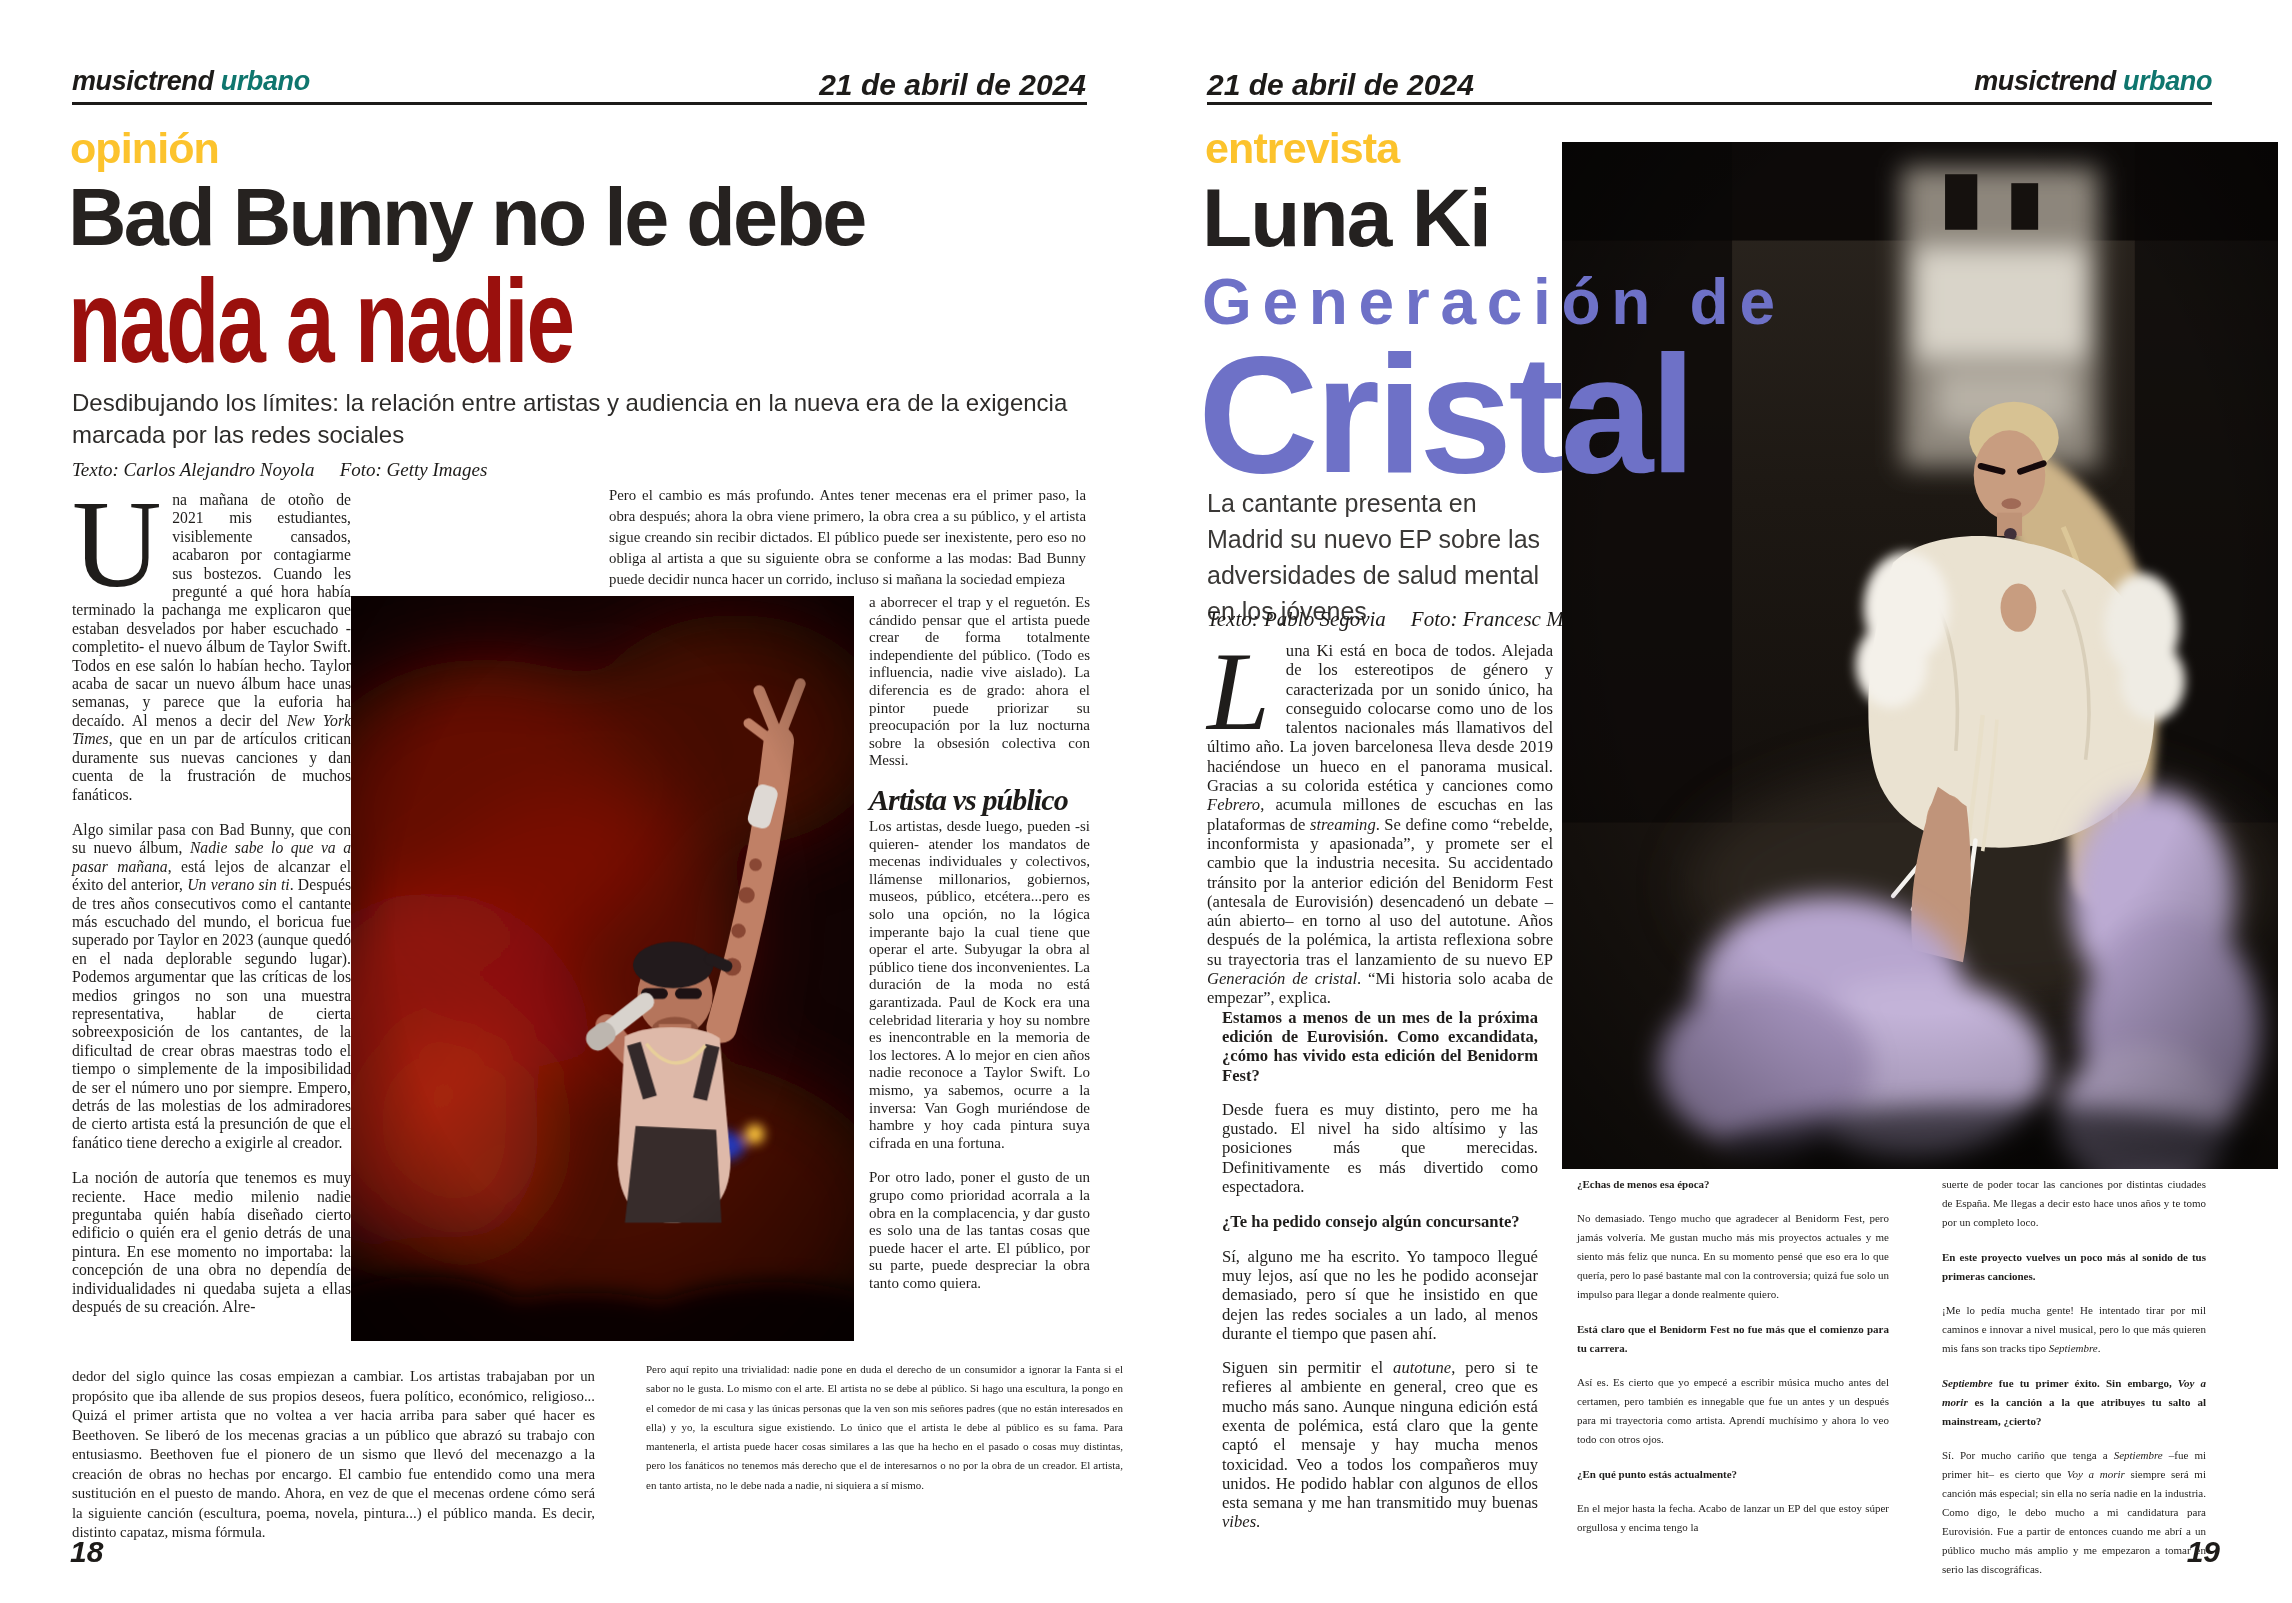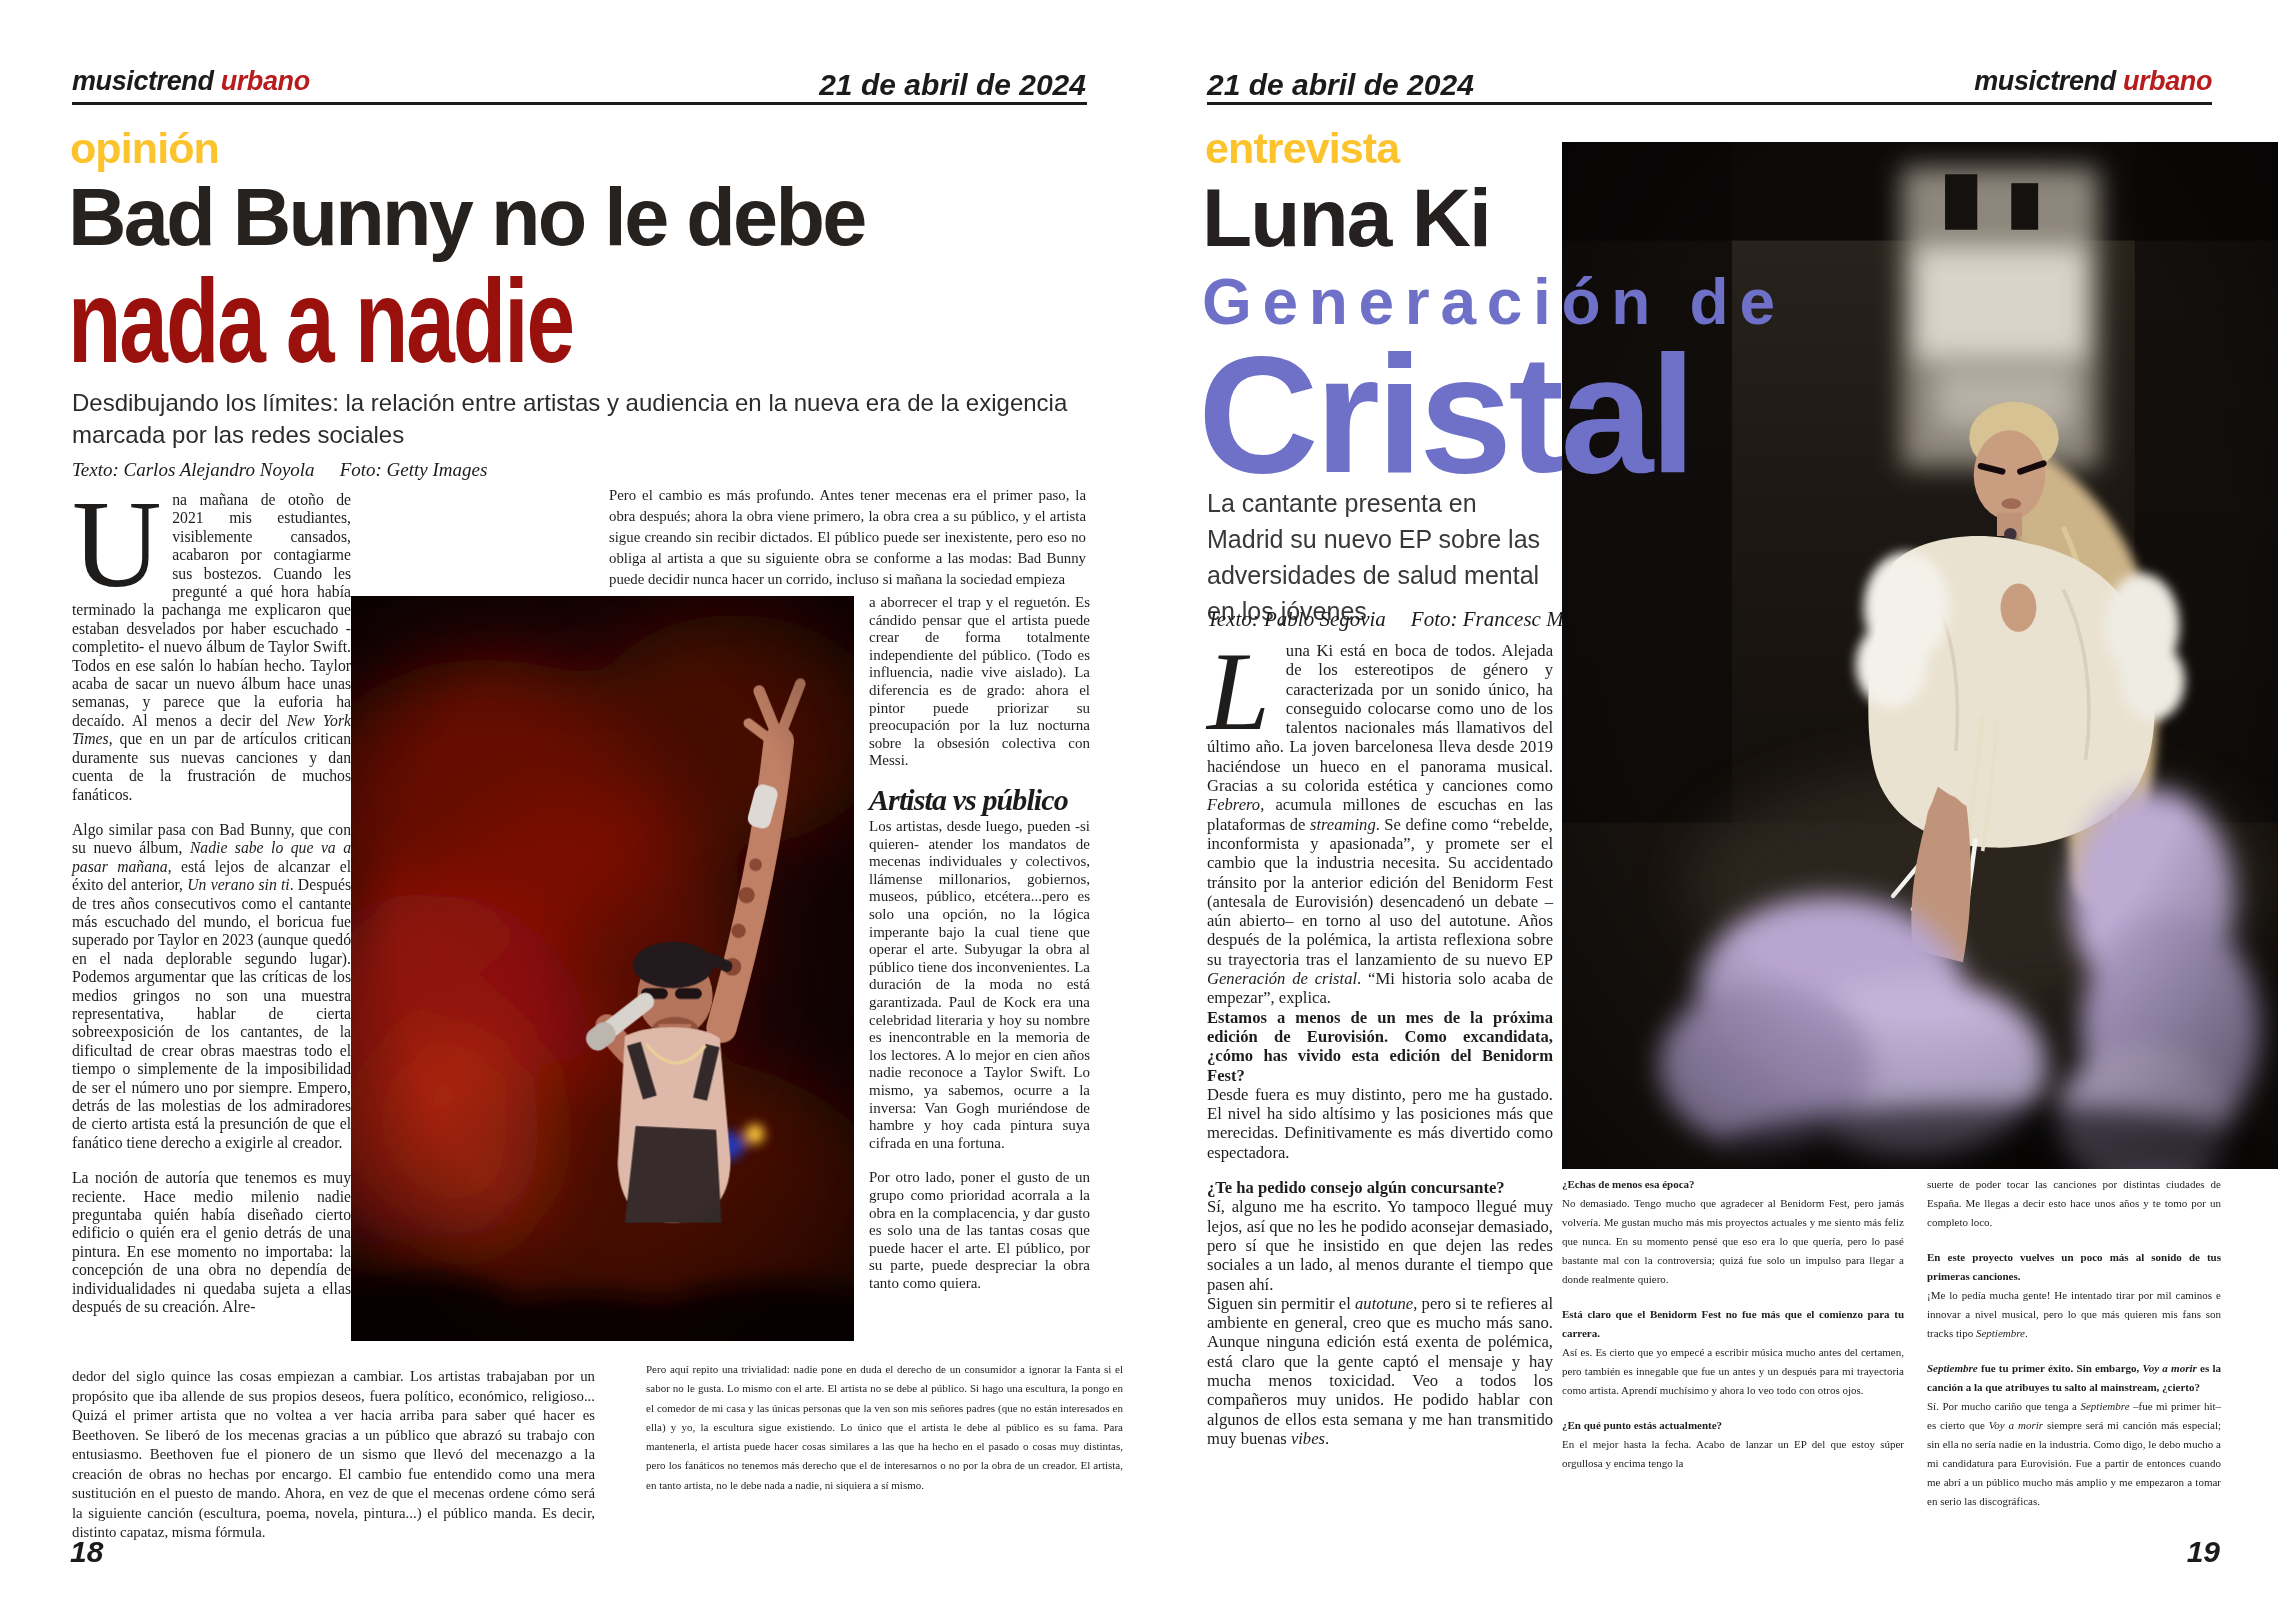--- a/index.html
+++ b/index.html
@@ -5,21 +5,21 @@
   html,body{margin:0;padding:0;}
   body{
     width:2293px;height:1604px;position:relative;background:#ffffff;
     font-family:"Liberation Serif", serif;color:#1f1d1b;overflow:hidden;
   }
   .abs{position:absolute;}
 
   
   .brand{font-family:"Liberation Sans", sans-serif;font-style:italic;font-weight:700;
          font-size:27px;letter-spacing:-0.4px;color:#1d1b19;}
-  .brand .accent{color:#b91c1c;}
+  .brand .accent{color:#0f766e;}
   .issue-date{font-family:"Liberation Sans", sans-serif;font-style:italic;font-weight:700;
          font-size:30px;color:#1d1b19;}
   .rule{height:2.7px;background:#1d1b19;}
 
   .kicker{font-family:"Liberation Sans", sans-serif;font-weight:700;
           font-size:43px;color:#fcc32d;letter-spacing:-0.9px;}
 
   
   #lp-h1a{font-family:"Liberation Sans", sans-serif;font-weight:700;font-size:81px;line-height:1;
           letter-spacing:-2.7px;color:#262220;white-space:nowrap;}
@@ -36,21 +36,21 @@
          letter-spacing:-1.8px;color:#242120;white-space:nowrap;}
   #rp-h2{font-family:"Liberation Sans", sans-serif;font-weight:700;font-size:64px;line-height:1;
          letter-spacing:10.7px;color:#6e71c7;white-space:nowrap;}
   #rp-h3{font-family:"Liberation Sans", sans-serif;font-weight:700;font-size:167px;line-height:0.95;
          letter-spacing:-3.6px;color:#6e71c7;white-space:nowrap;}
   #rp-standfirst{font-size:25px;line-height:36px;color:#3a3836;}
 
   
   .col p{margin:0 0 17px;text-align:justify;}
   .col p:last-child{margin-bottom:0;}
-  .qa p{margin:0;text-align:justify;}
+  .qa p{margin:15px;text-align:justify;}
   .qa p.q{font-weight:700;margin-top:16px;}
   .qa p:first-child{margin-top:0;}
   .i{font-style:italic;}
 
   #lp-col1{font-size:15.7px;line-height:18.4px;}
   #lp-topblock{font-size:14.8px;line-height:21px;}
   #lp-col3{font-size:15px;line-height:17.6px;}
   #lp-bottomleft{font-size:14.8px;line-height:19.5px;}
   #lp-bottomright{font-size:11px;line-height:19.3px;margin-left:37px;}
   #rp-col1{font-size:16.6px;line-height:19.3px;}

